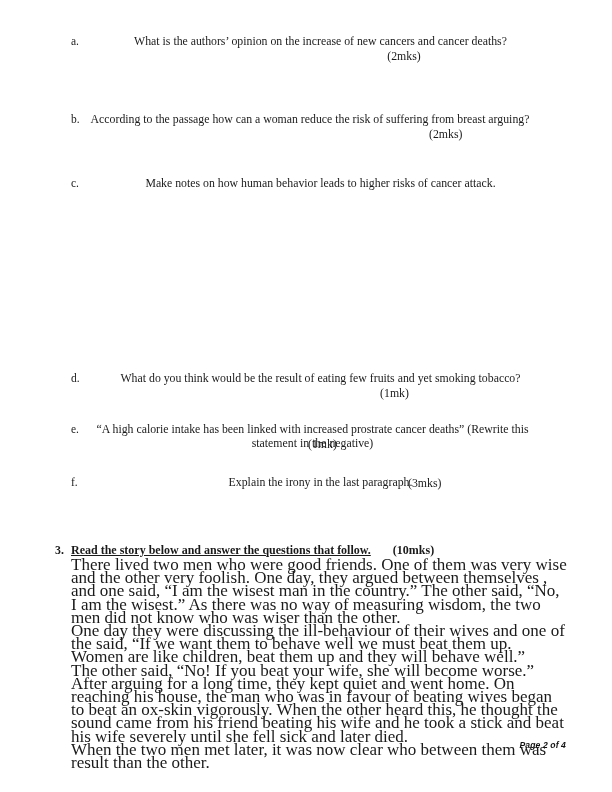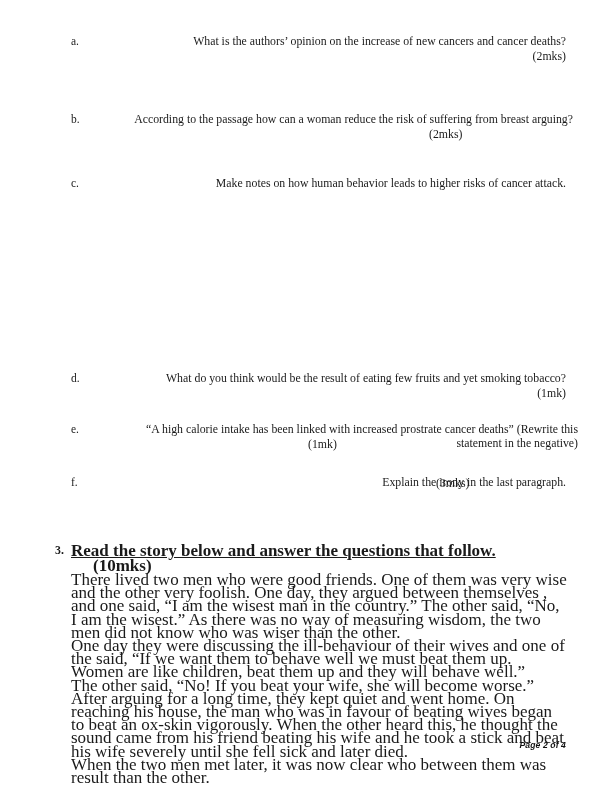--- a/index.html
+++ b/index.html
@@ -25,24 +25,24 @@
   }
   .qitem .marker {
     position: absolute;
     left: 0;
     top: 0;
     width: 21px;
     font-size: 11.5px;
     line-height: 14px;
   }
   .qitem .qbody {
-    margin-left: 32px;
+    margin-left: 4px;
     font-size: 11.8px;
     line-height: 14px;
-    text-align: right;
+    text-align: center;
   }
   .qitem .qtext {
     display: block;
   }
   .marks-line {
     display: block;
     font-size: 11.8px;
     line-height: 16px;
   }
   .marks-line .marks {
@@ -61,21 +61,21 @@
     top: 0;
     width: 16px;
     font-size: 11.8px;
     font-weight: bold;
     line-height: 14px;
   }
   .numitem .nbody {
     margin-left: 16px;
   }
   .heading-row {
-    font-size: 17px;
+    font-size: 12px;
     line-height: 15px;
     font-weight: bold;
   }
   .heading-row .htitle {
     text-decoration: underline;
   }
   .heading-row .hmarks {
     margin-left: 22px;
   }
 

